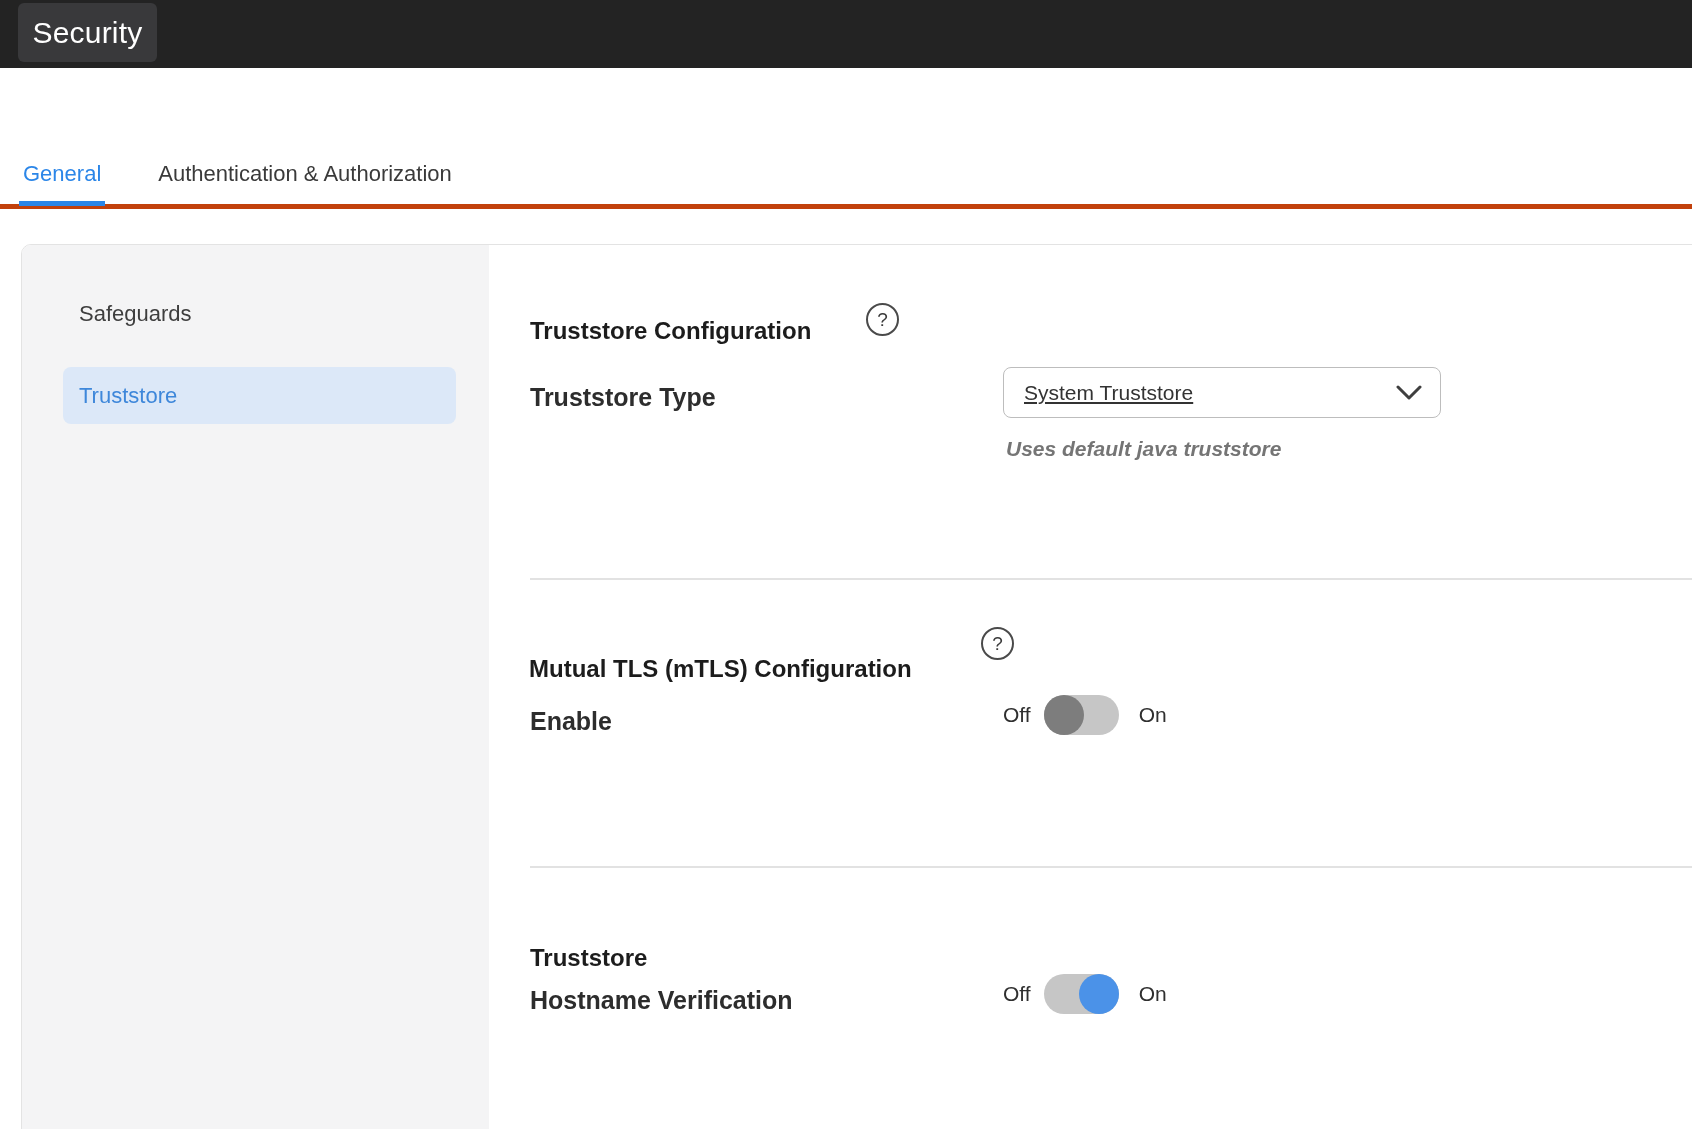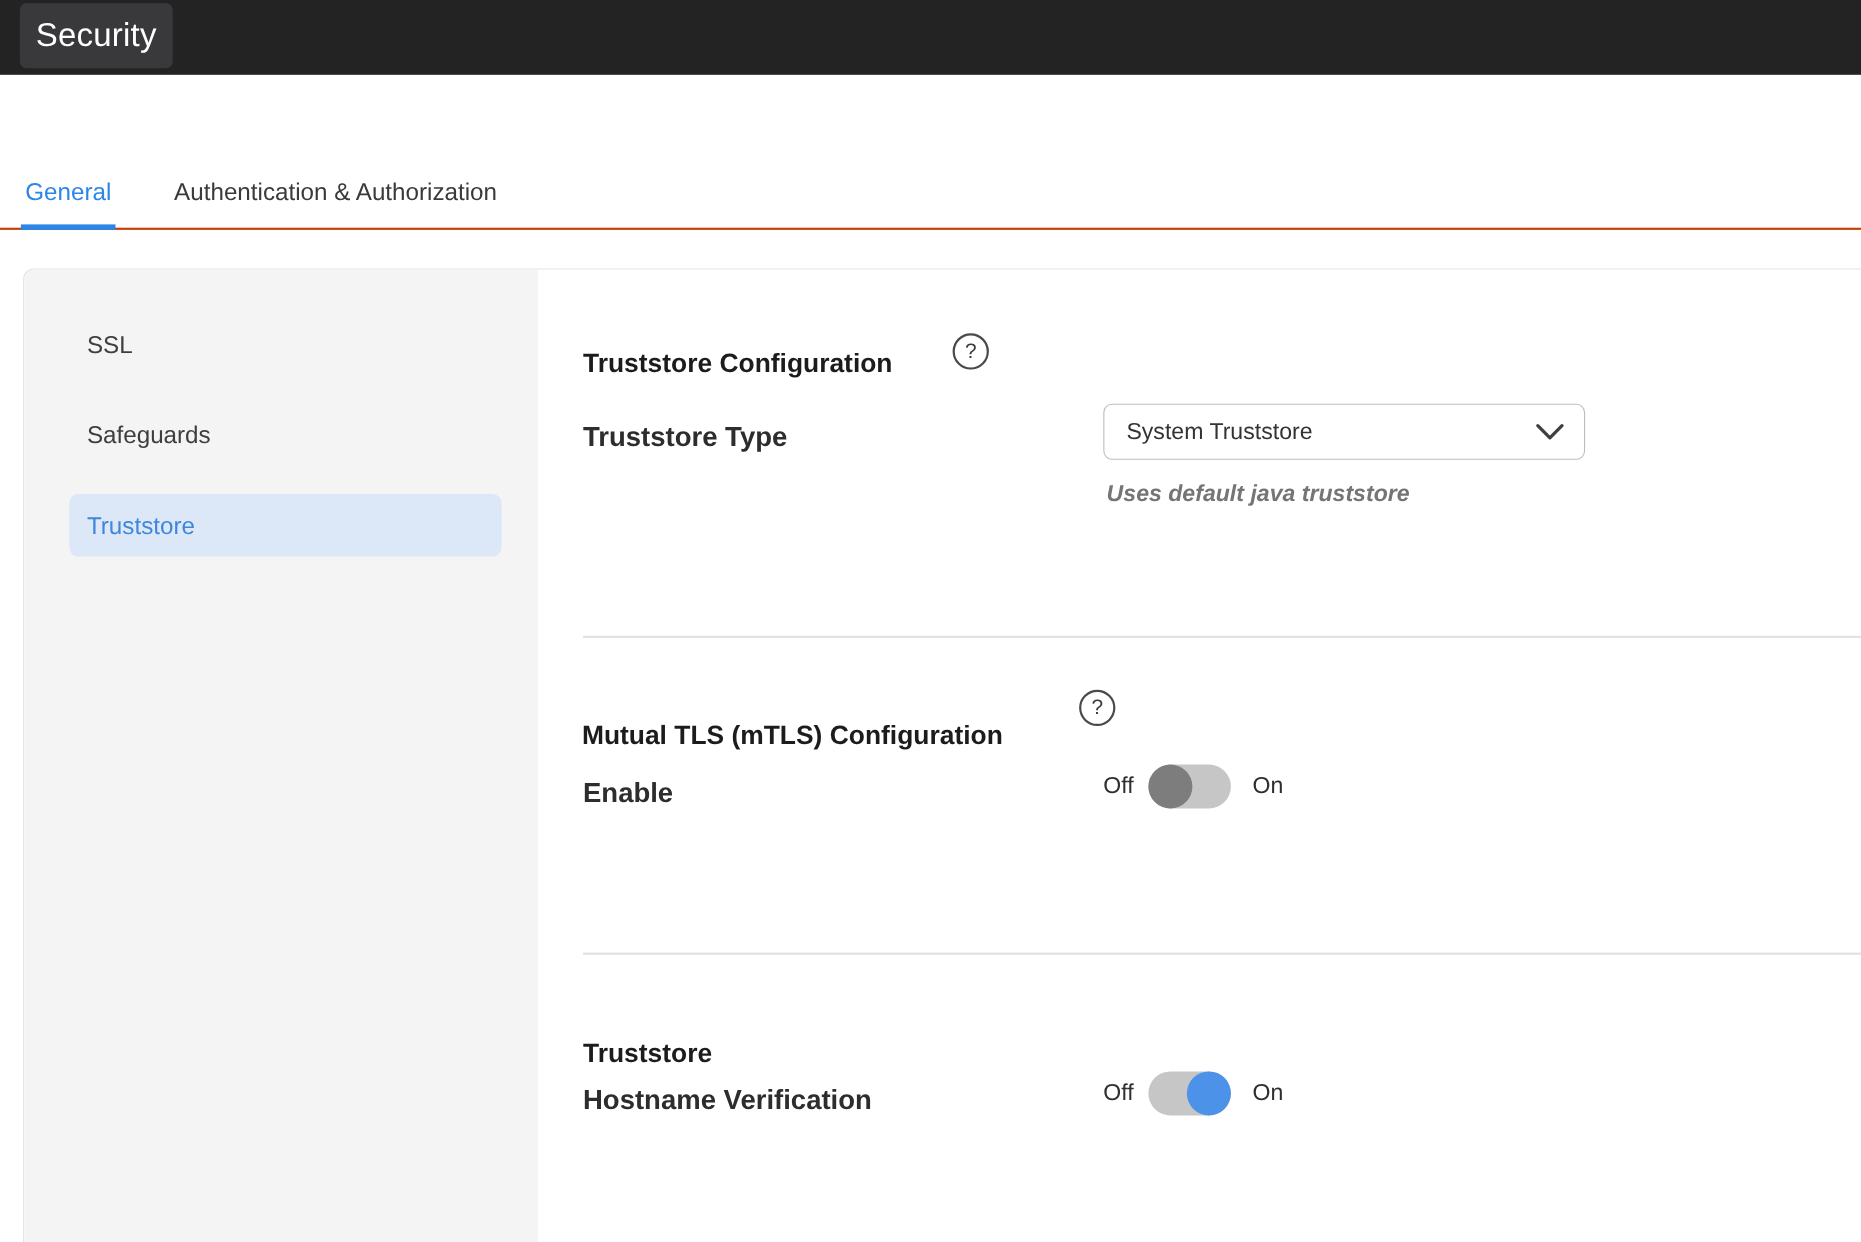--- a/index.html
+++ b/index.html
@@ -18,21 +18,21 @@
     position: absolute; left: 18px; top: 3px; width: 139px; height: 59px;
     background: #39393b; border-radius: 6px;
     display: flex; align-items: center; justify-content: center;
     color: #ffffff; font-size: 30px; font-weight: 500; letter-spacing: 0.2px;
   }
 
   
   .tabs {
     position: absolute; top: 143px; left: 0; width: 1692px; height: 66px;
     display: flex; align-items: stretch; padding-left: 19px;
-    border-bottom: 2px solid #c2410c;
+    border-bottom: 5px solid #c2410c;
   }
   .tab {
     position: relative; display: flex; align-items: center;
     padding: 0 4px; margin-right: 49px;
     font-size: 22px; color: #3a3a3a; cursor: pointer; white-space: nowrap;
   }
   .tab--active { color: #2b86e8; }
   .tab--active::after {
     content: ""; position: absolute; left: 0; right: 0; bottom: -2px;
     height: 5px; background: #2b86e8;
@@ -76,21 +76,21 @@
   .field-label { position: absolute; font-size: 25px; font-weight: 700; color: #2d2d2d; white-space: nowrap; }
   .lbl-type { left: 508px; top: 138px; }
   .lbl-enable { left: 508px; top: 462px; }
   .lbl-hostname { left: 508px; top: 741px; }
 
   .dropdown {
     position: absolute; left: 981px; top: 122px; width: 438px; height: 51px;
     border: 1.5px solid #bdbdbd; border-radius: 8px; background: #ffffff;
     display: flex; align-items: center; padding: 0 18px 0 20px; cursor: pointer;
   }
-  .dropdown-value { flex: 1; font-size: 21px; color: #333333; }
+  .dropdown-value { flex: 1; font-size: 21px; color: #333333; text-decoration: underline; }
   .chevron { display: flex; align-items: center; }
 
   .helper {
     position: absolute; left: 984px; top: 192px;
     font-size: 21px; font-style: italic; color: #757575; white-space: nowrap; font-weight: bold;
   }
 
   .divider { position: absolute; left: 508px; width: 1252px; height: 2px; background: #e2e2e2; }
   .divider--1 { top: 333px; }
   .divider--2 { top: 621px; }
@@ -123,23 +123,20 @@
     <span>General</span>
   </div>
   <div class="tab">
     <span>Authentication &amp; Authorization</span>
   </div>
 </nav>
 
 <section class="card">
 
   <aside class="sidebar">
-    <div class="side-item">
-      <span>SSL</span>
-    </div>
     <div class="side-item">
       <span>Safeguards</span>
     </div>
     <div class="side-item side-item--selected">
       <span>Truststore</span>
     </div>
   </aside>
 
   <h2 class="h-title h-truststore-config">Truststore Configuration</h2>
   <div class="help help--1">

